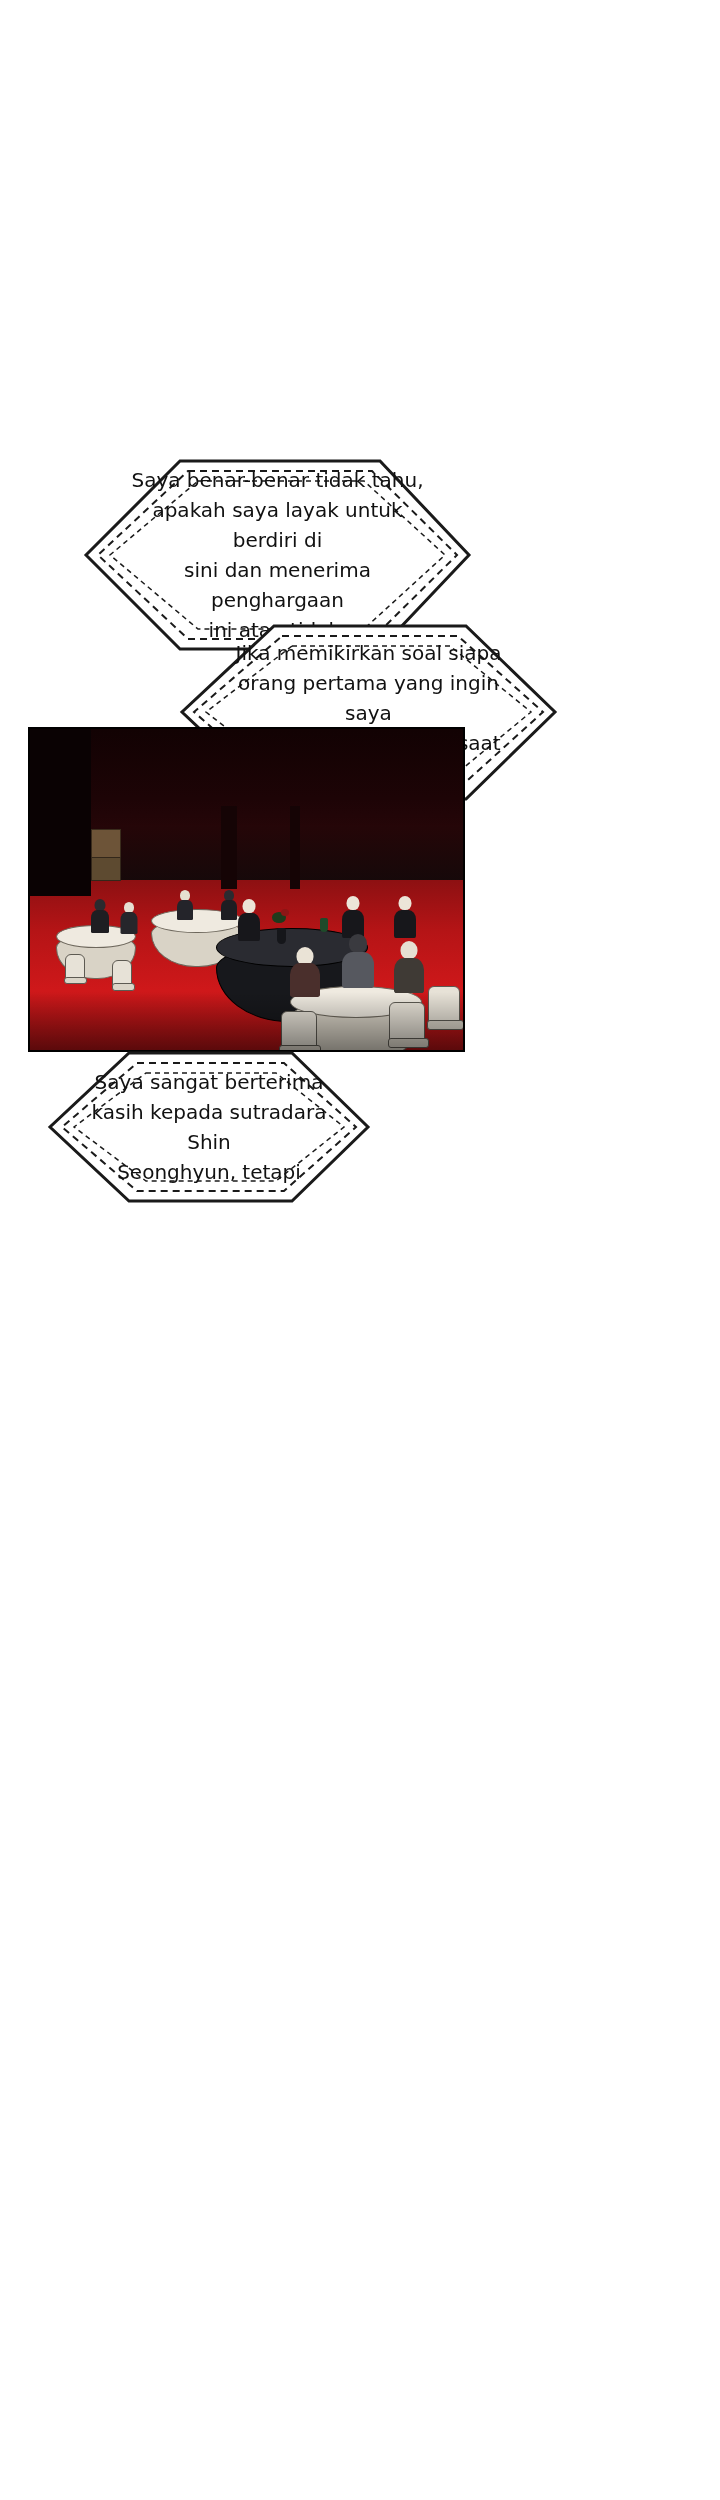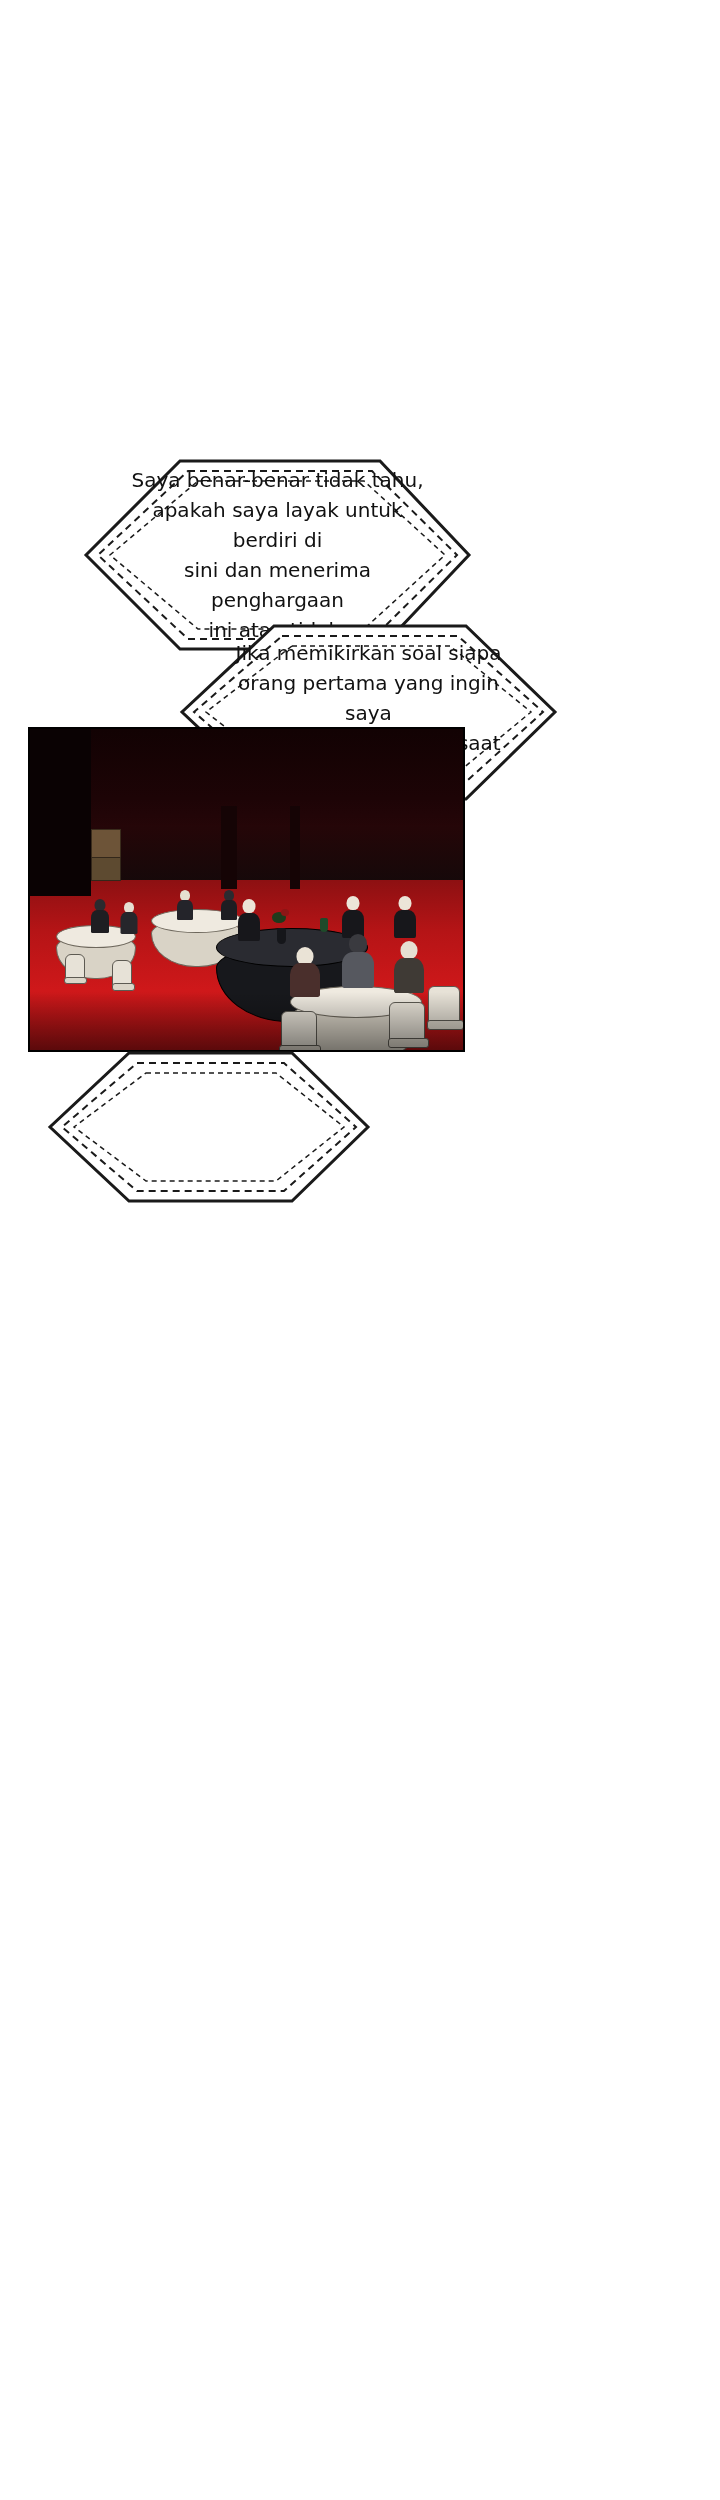--- a/index.html
+++ b/index.html
@@ -373,16 +373,19 @@
 
     <div class="floor-shadow"></div>
   </div>
 
   <div class="balloon" style="left:28px; top:1047px; width:330px; height:160px;">
     <svg class="hex" viewBox="0 0 330 160" preserveAspectRatio="none">
       <polygon points="85,6 248,6 324,80 248,154 85,154 6,80" fill="#ffffff" stroke="#1a1a1a" stroke-width="3"></polygon>
       <polygon points="93,16 240,16 312,80 240,144 93,144 18,80" fill="none" stroke="#1a1a1a" stroke-width="2" stroke-dasharray="7 5"></polygon>
       <polygon points="102,26 232,26 300,80 232,134 102,134 30,80" fill="none" stroke="#1a1a1a" stroke-width="1.5" stroke-dasharray="5 4"></polygon>
     </svg>
+    <div class="txt">Saya sangat berterima
+kasih kepada sutradara Shin
+Seonghyun, tetapi</div>
   </div>
 
 
 </div>
 
 </body></html>

